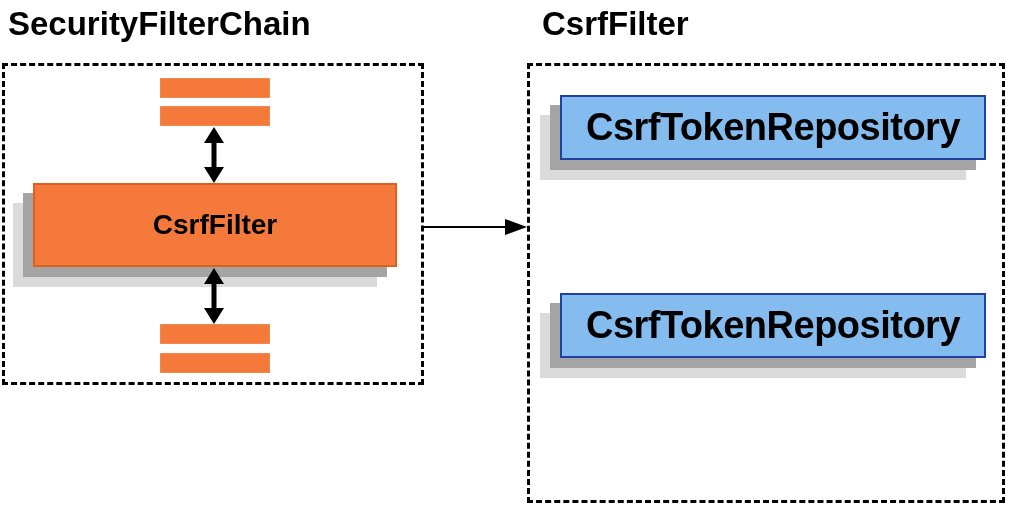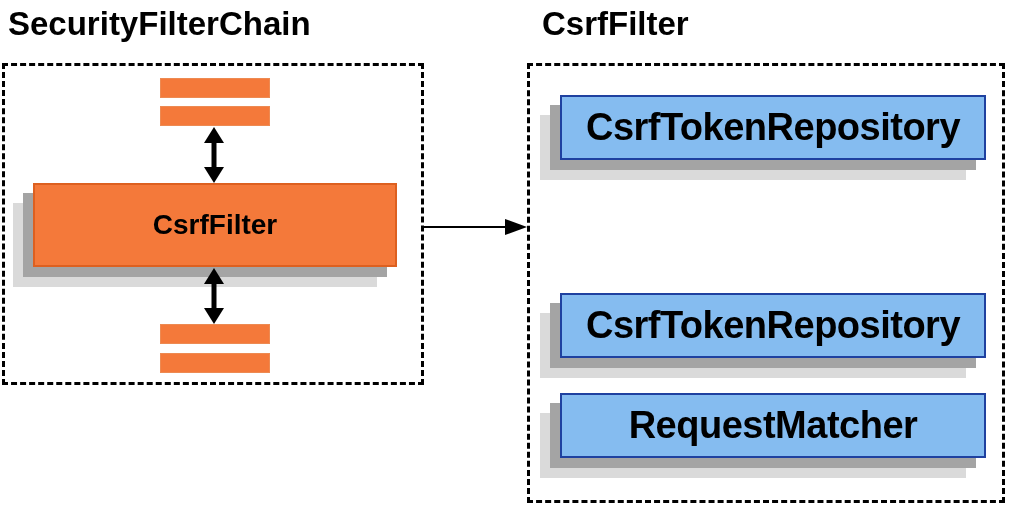--- a/index.html
+++ b/index.html
@@ -120,17 +120,14 @@
 
   <div class="abs component-box" style="top:95px;">
     <span>CsrfTokenRepository</span>
   </div>
 
 
   <div class="abs component-box" style="top:293px;">
     <span>CsrfTokenRepository</span>
   </div>
 
-  <div class="abs component-box" style="top:393px;">
-    <span>RequestMatcher</span>
-  </div>
 
 </div>
 
 </body></html>

